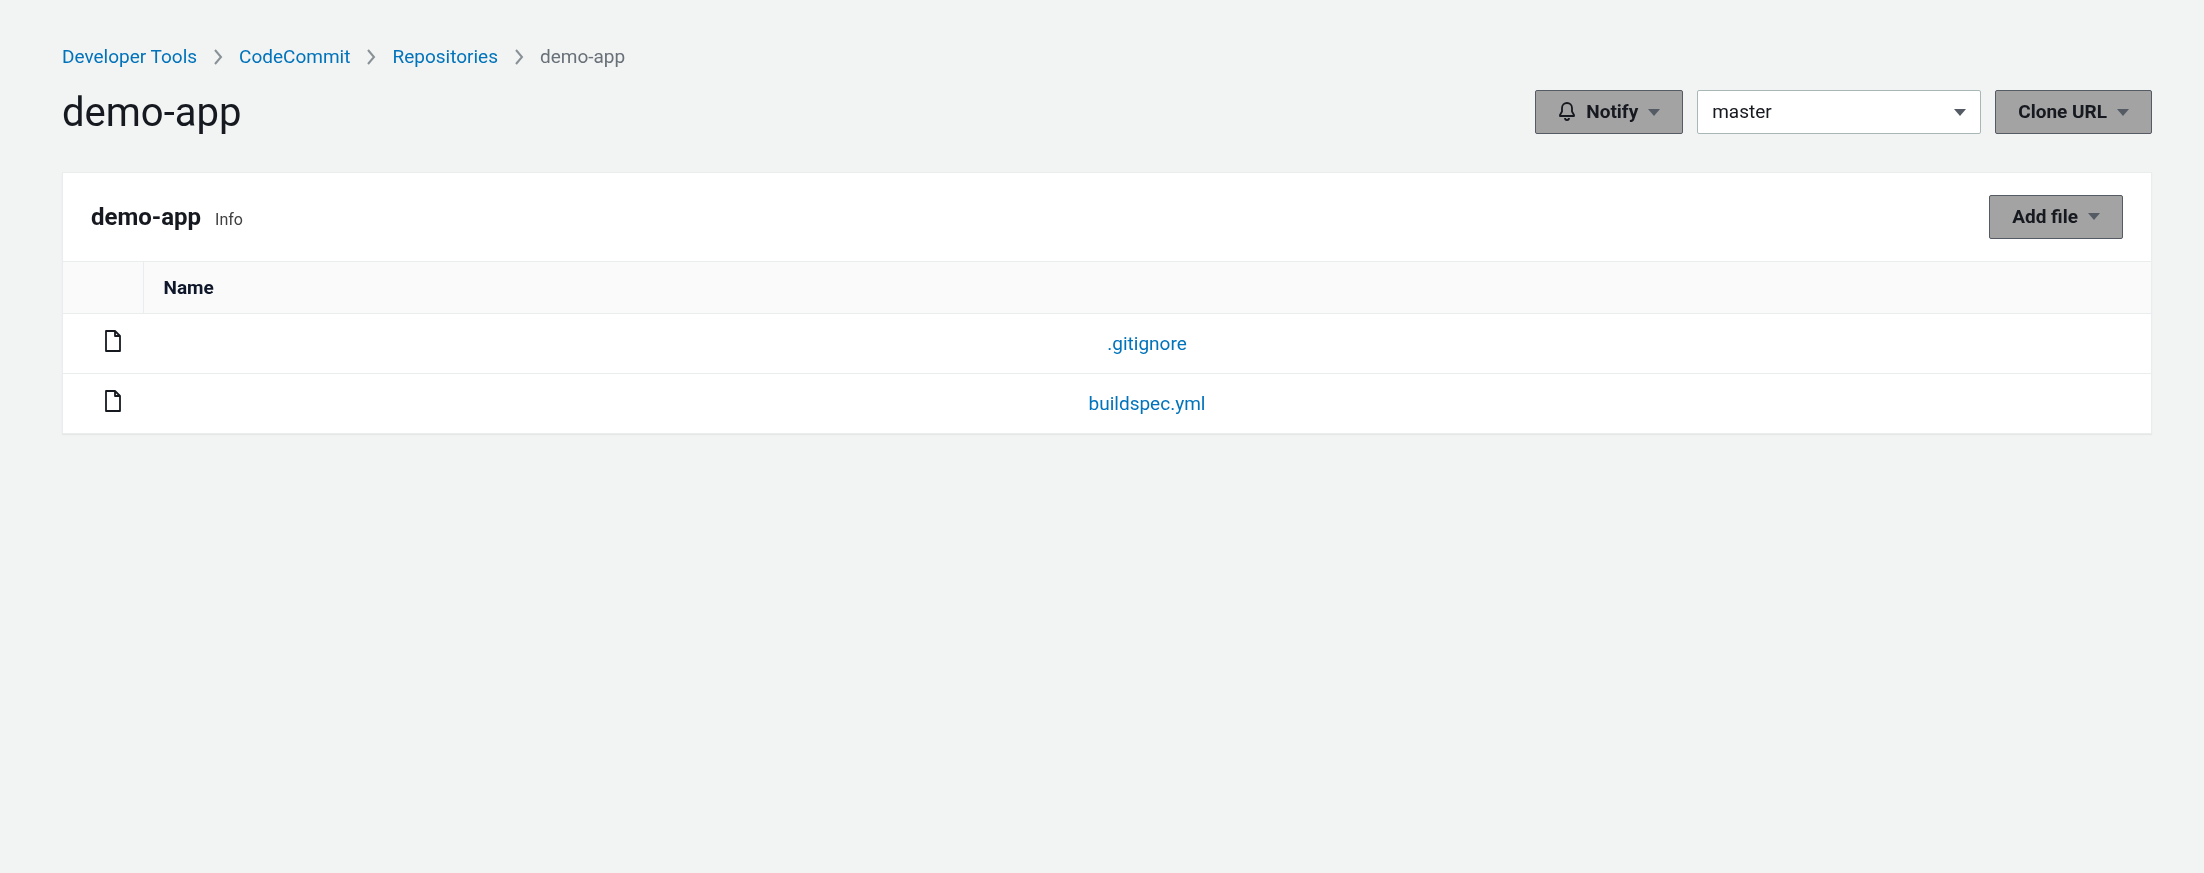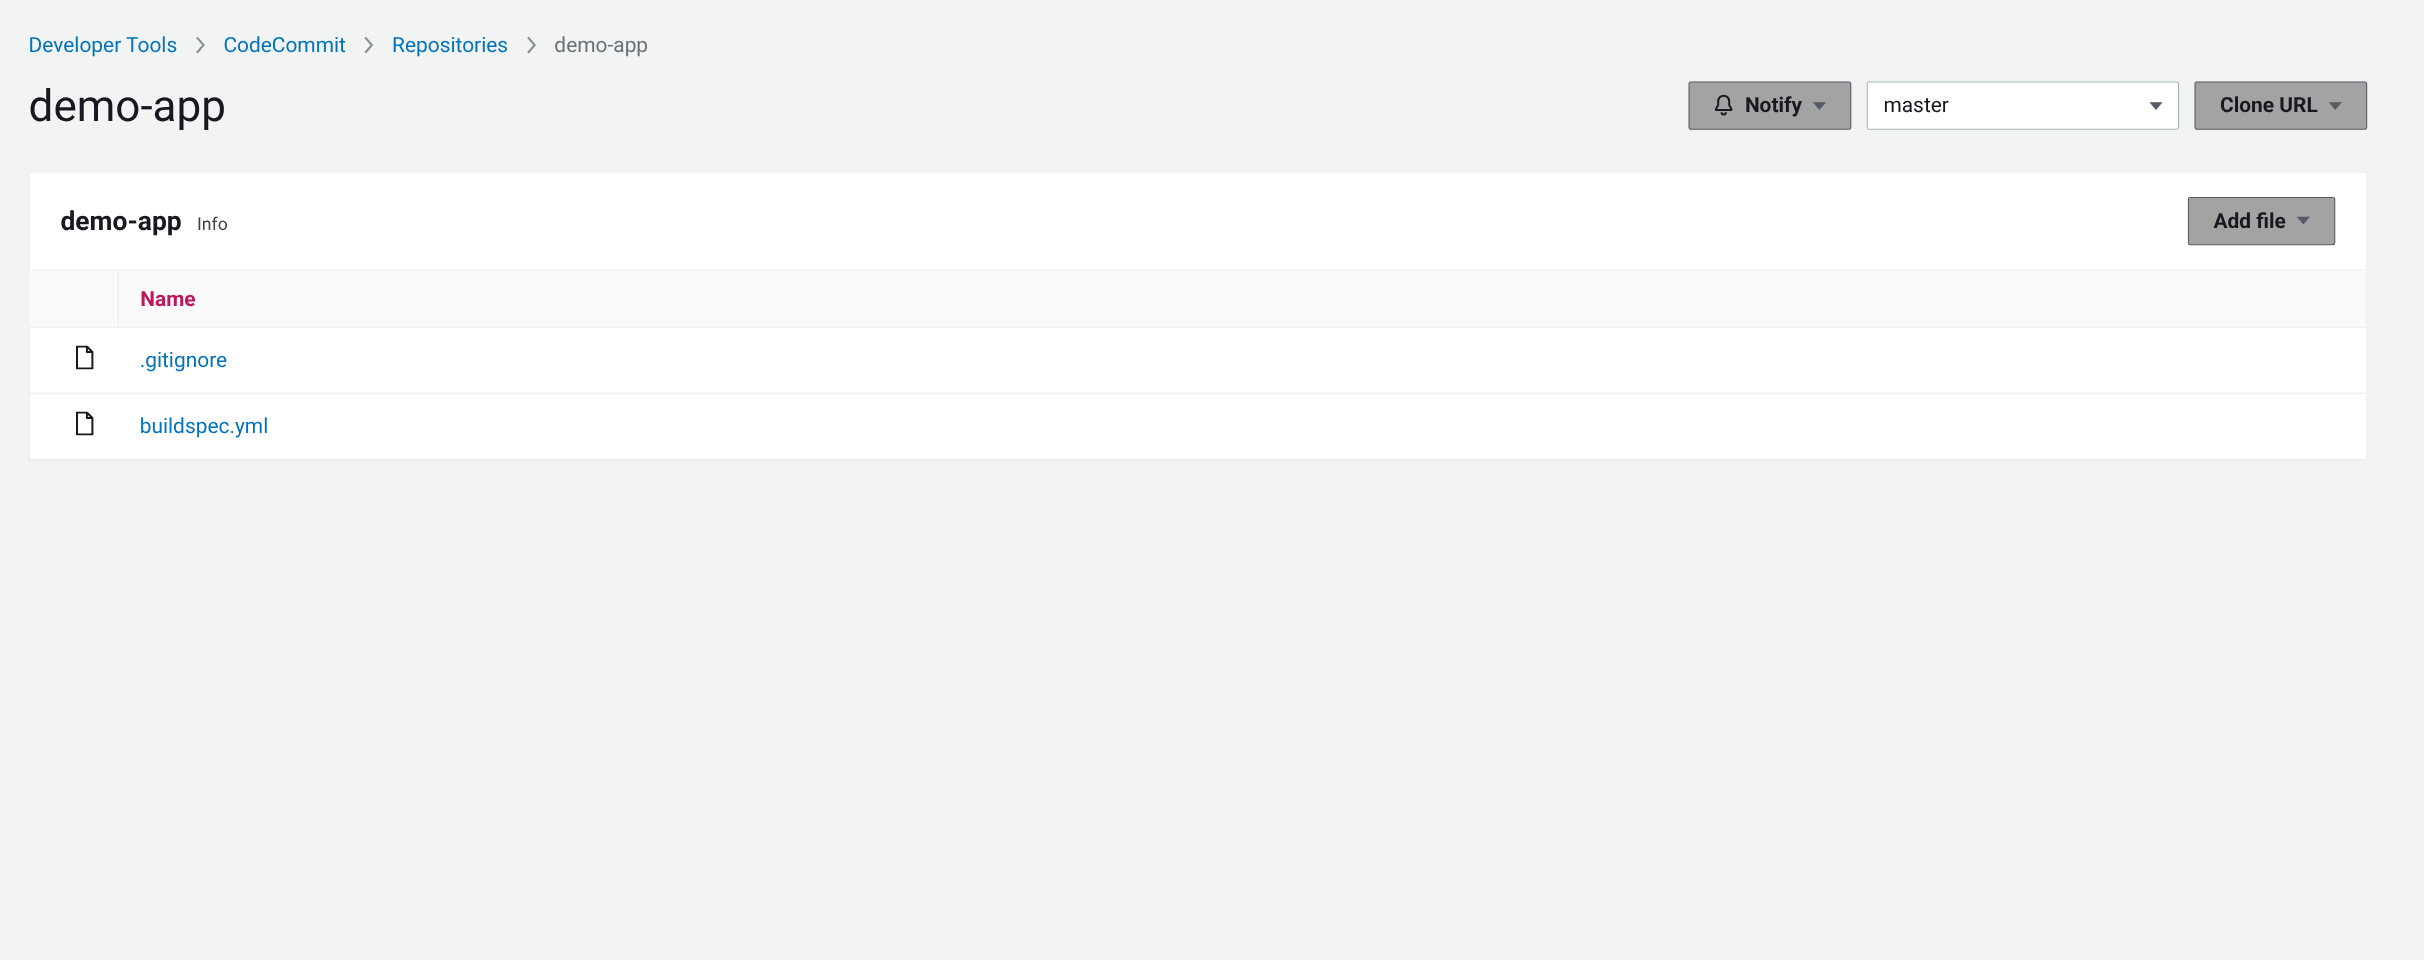--- a/index.html
+++ b/index.html
@@ -4,21 +4,22 @@
 <style>
   * { box-sizing: border-box; margin: 0; padding: 0; }
   body {
     background: #f2f3f3;
     font-family: "Amazon Ember", -apple-system, BlinkMacSystemFont, "Segoe UI", Roboto, Helvetica, Arial, sans-serif;
     color: #16191f;
     font-size: 14px;
     padding: 0;
   }
   .page {
-    padding: 28px 52px 40px 26px;
+    padding: 28px 52px 40px 62px;
+    margin-top: 16px;
   }
 
   
   .breadcrumb {
     display: flex;
     align-items: center;
     gap: 16px;
     font-size: 19px;
     line-height: 1.4;
     margin-bottom: 18px;
@@ -97,29 +98,29 @@
   .panel-title-wrap { display:flex; align-items: baseline; gap: 14px;}
   .panel-title { font-size: 24px; font-weight: 700; color: #16191f;}
   .info-link { color:#404040; font-size:16px; text-decoration:none; }
 
   
   .file-table { width: 100%; border-collapse: collapse; }
   .file-table thead th {
     text-align: left;
     font-size: 19px;
     font-weight: 700;
-    color: #be185d;
+    color: #0f172a;
     padding: 14px 20px;
     background: #fafafa;
     border-bottom: 1px solid #eaeded;
   }
   .file-table th.icon-col { width: 80px; border-right: 1px solid #eaeded; }
   .file-table tbody tr { border-bottom: 1px solid #eaeded; }
   .file-table tbody tr:last-child { border-bottom: none; }
-  .file-table td { padding: 16px 20px; font-size:19px; vertical-align: middle;}
+  .file-table td { padding: 16px 20px; font-size:19px; vertical-align: middle; text-align: center;}
   .file-table td.icon-cell { width:80px; text-align:center; padding-left:30px; padding-right:10px;}
   .file-link { color:#0073bb; text-decoration:none; }
   .file-icon { display:inline-flex; }
 
 </style>
 </head>
 <body>
 
 <div class="page">
 

